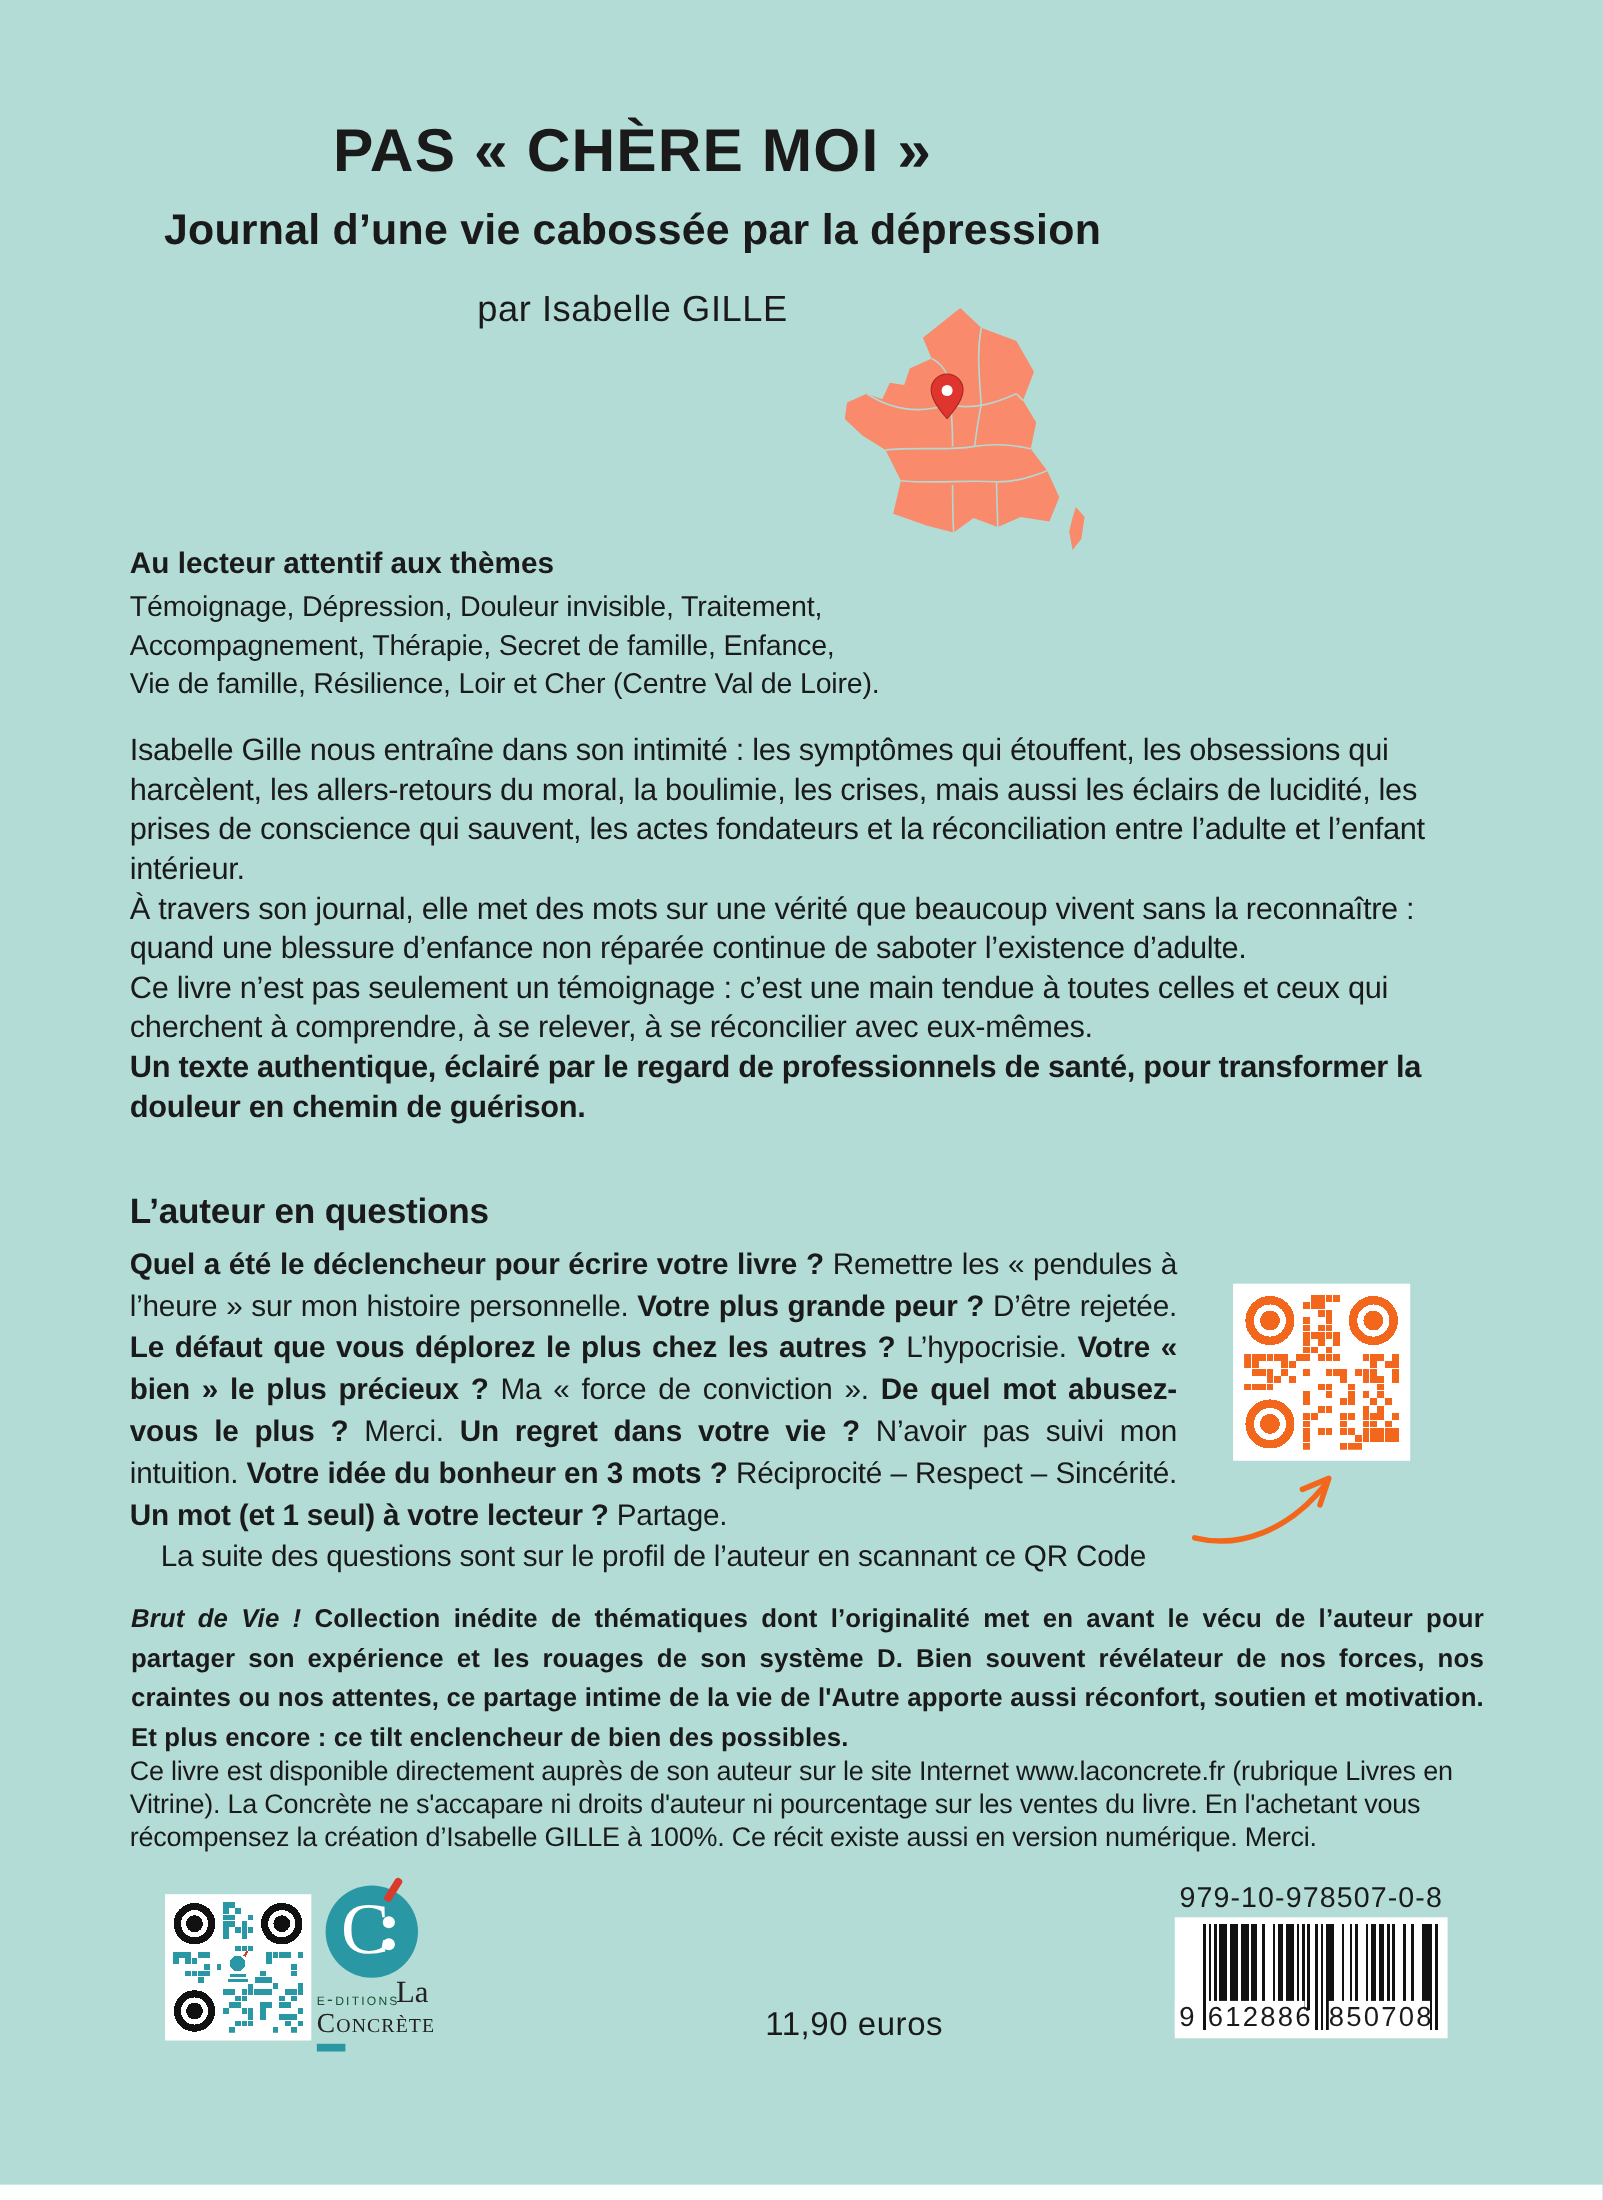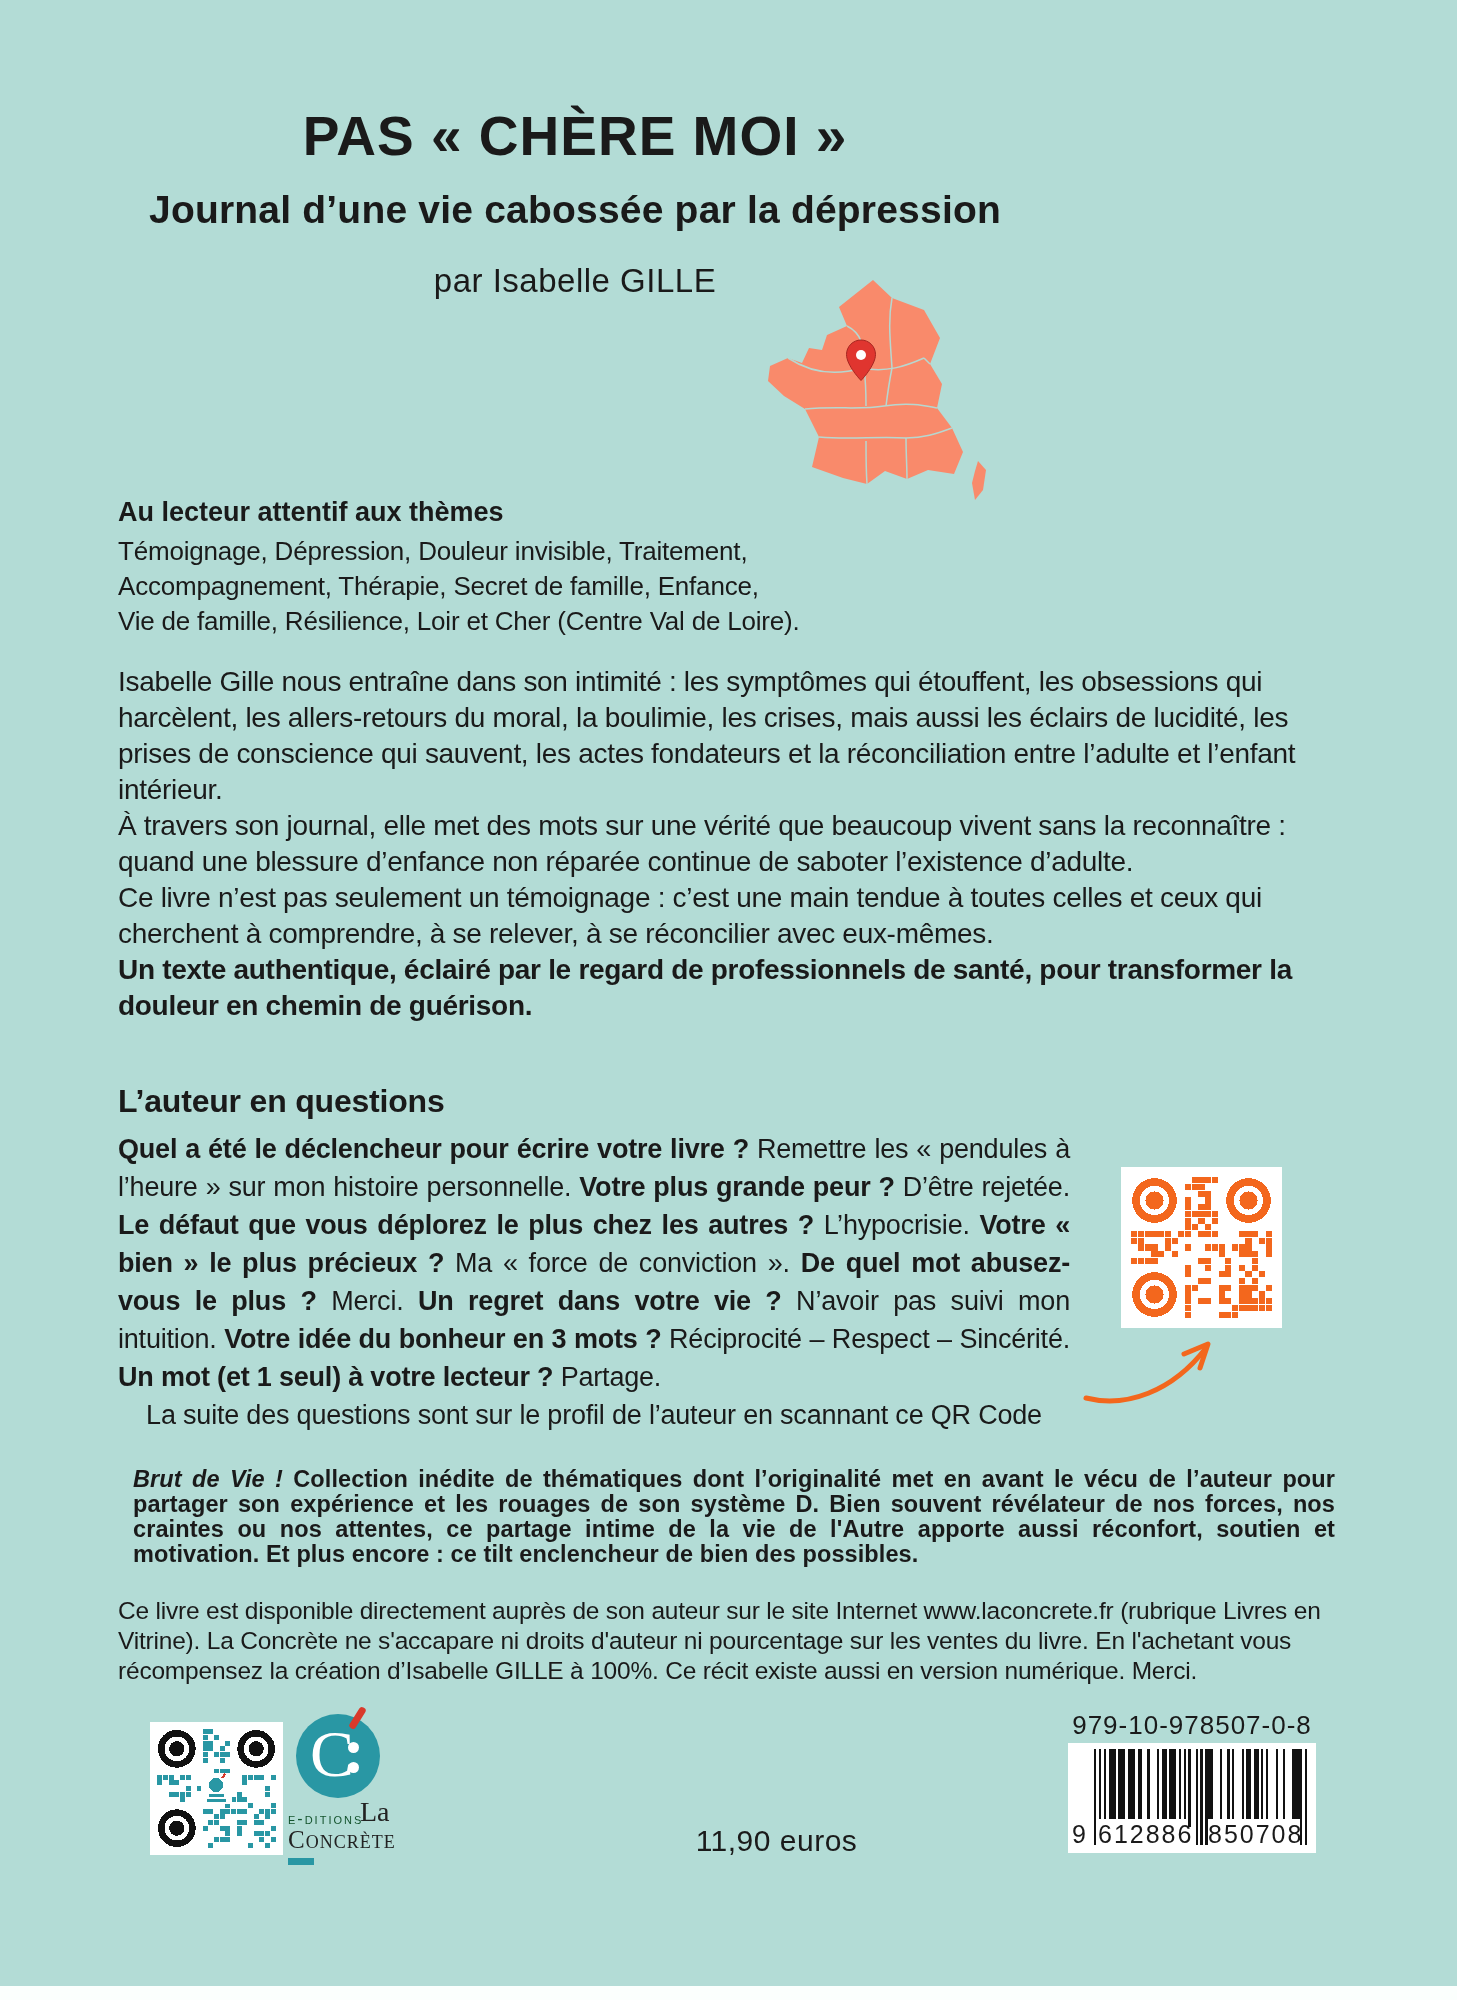--- a/index.html
+++ b/index.html
@@ -31,21 +31,21 @@
   .synopsis{left:118px;top:664px;width:1232px;}
   .synopsis p{margin:0;font-size:28px;line-height:36px;letter-spacing:-0.3px;}
   .synopsis .lead, .synopsis .outro{font-weight:bold;}
   .qa{left:118px;top:1082px;width:952px;}
   .qa .h{font-size:32px;font-weight:bold;margin:0 0 10px 0;}
   .qa p{margin:0;font-size:27px;line-height:38px;text-align:justify;letter-spacing:-0.2px;}
   .qa .note{margin-top:0;font-size:27px;line-height:38px;text-align:center;}
   .seg-b{font-weight:bold;}
   .seg-i{font-style:italic;}
   .collection{left:118px;top:1452px;width:1232px;}
-  .collection p{margin:15px;font-size:23.5px;line-height:25px;font-weight:bold;text-align:justify;letter-spacing:0.1px;}
+  .collection p{margin:1px;font-size:23.5px;line-height:36px;font-weight:bold;text-align:justify;letter-spacing:0.1px;}
   .availability{left:118px;top:1596px;width:1232px;}
   .availability p{margin:0;font-size:24.5px;line-height:30px;letter-spacing:-0.2px;}
   
   .qrbox{background:#fff;display:flex;align-items:center;justify-content:center;}
   .qr-author{left:1121px;top:1167px;width:161px;height:161px;}
   .qr-publisher{left:150px;top:1722px;width:133px;height:133px;}
   .qr-author svg{width:141px;height:141px;}
   .qr-publisher svg{width:119px;height:119px;}
   .arrow{left:1078px;top:1332px;width:160px;height:78px;}
   

